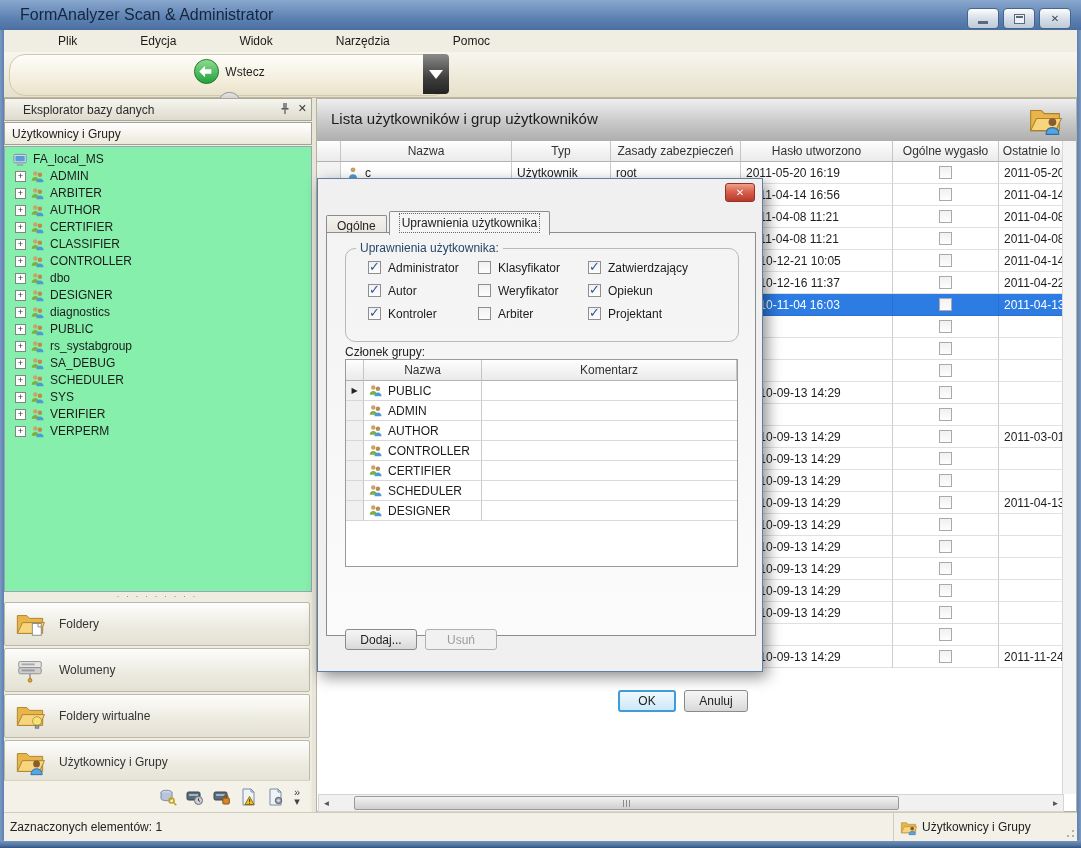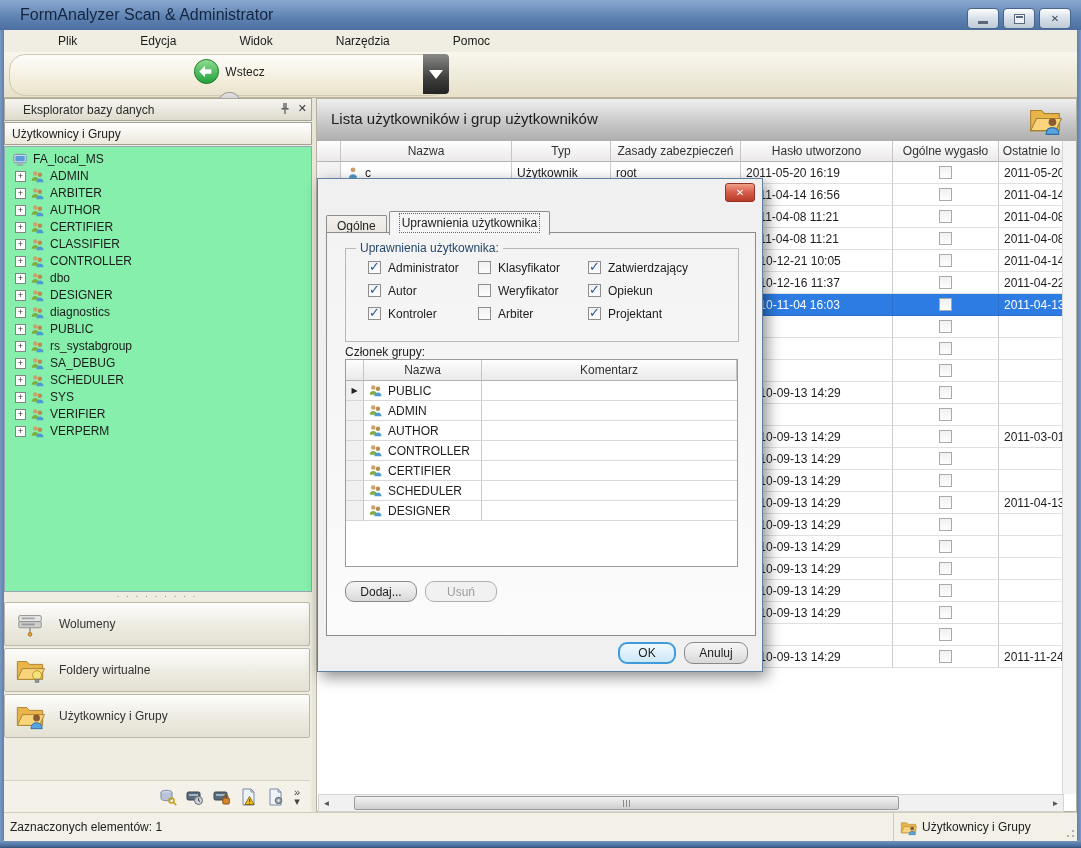--- a/index.html
+++ b/index.html
@@ -100,35 +100,35 @@
   .dlg-close{position:absolute;right:7px;top:4px;width:28px;height:17px;border:1px solid #93322a;border-radius:3px;
     background:linear-gradient(#f0a088,#d9614f 45%,#b83a28);color:#fff;font-size:10px;font-weight:bold;
     display:flex;align-items:center;justify-content:center;}
   .tabs{position:absolute;left:8px;top:32px;display:flex;align-items:center;}
   .tab{border:1px solid #8c8c8c;border-bottom:none;border-radius:2px 2px 0 0;padding:3px 10px 3px 10px;
     background:linear-gradient(#f4f2ee,#e6e2da);margin-right:2px;position:relative;top:2px;color:#222;}
   .tab.active{background:#f5f5f5;padding:4px 12px 5px 12px;top:0;z-index:2;}
   .tab.active .focusdots{outline:1px dotted #666;outline-offset:2px;}
   .tabpage{position:absolute;left:8px;top:53px;width:430px;height:404px;border:1px solid #8c8c8c;
     background:linear-gradient(#f3f3f3,#fbfbfb);box-sizing:border-box;z-index:1;}
-  .groupbox{position:absolute;left:18px;top:15px;width:392px;height:92px;border:1px solid #b9b9b9;border-radius:0;}
+  .groupbox{position:absolute;left:18px;top:15px;width:392px;height:92px;border:1px solid #b9b9b9;border-radius:10px;}
   .groupbox .gb-label{position:absolute;left:10px;top:-8px;background:#f3f3f3;padding:0 4px;color:#26476b;}
   .permgrid{position:absolute;left:22px;top:12px;display:grid;grid-template-columns:110px 110px 130px;grid-row-gap:10px;}
   .perm{display:flex;align-items:center;gap:7px;height:13px;}
   .memlabel{position:absolute;left:18px;top:112px;color:#222;}
   .memtable{position:absolute;left:18px;top:126px;width:393px;height:208px;border:1px solid #9a9a9a;background:#fff;box-sizing:border-box;}
   .memhead{display:grid;grid-template-columns:18px 118px 1fr;height:21px;}
   .memhead .hcell{border-bottom:1px solid #b4b2b2;}
   .memrow{display:grid;grid-template-columns:18px 118px 1fr;height:20px;}
   .mem-sel{background:#f0f0f0;border-right:1px solid #c6c6c6;border-bottom:1px solid #d6d6d6;
     display:flex;align-items:center;justify-content:center;font-size:8px;color:#222;}
   .mem-name{border-right:1px solid #c9c9c9;border-bottom:1px solid #d9d9d9;display:flex;align-items:center;gap:5px;padding-left:4px;overflow:hidden;}
   .mem-com{border-bottom:1px solid #d9d9d9;}
-  .btn{border:1px solid #8a8a8a;border-radius:9px;background:linear-gradient(#f5f5f5,#e9e9e9 50%,#d8d8d8);
-    color:#222;display:flex;align-items:center;justify-content:center;box-sizing:border-box;}
+  .btn{border:1px solid #8a8a8a;border-radius:3px;background:linear-gradient(#f5f5f5,#e9e9e9 50%,#d8d8d8);
+    color:#222;display:flex;align-items:center;justify-content:center;box-sizing:border-box;margin-top:48px;}
   .btn.disabled{border-color:#b0b0b0;background:#f1f1f1;color:#9c9c9c;}
   .btn-add{position:absolute;left:18px;top:348px;width:72px;height:21px;}
   .btn-remove{position:absolute;left:98px;top:348px;width:72px;height:21px;}
   .btn-ok{position:absolute;left:300px;top:463px;width:58px;height:22px;border:2px solid #3f9bdc;
     background:linear-gradient(#f0f8fd,#cde9f8);}
   .btn-cancel{position:absolute;left:366px;top:463px;width:64px;height:22px;}
   
   .statusbar{position:absolute;left:4px;top:812px;width:1073px;height:28px;background:#f2f0e7;border-top:1px solid #cfccbd;}
   .status-left{position:absolute;left:6px;top:7px;color:#222;}
   .status-right{position:absolute;left:889px;top:0;height:100%;border-left:1px solid #cfccbd;
@@ -474,20 +474,31 @@
             <path d="M1.8 12.4c0-2.5 1.7-3.9 3.8-3.9s3.8 1.4 3.8 3.9z" fill="#7fae3f"></path>
             <circle cx="10.6" cy="6.2" r="2.4" fill="#b98d50"></circle>
             <path d="M6.8 14c0-2.5 1.7-3.9 3.8-3.9s3.8 1.4 3.8 3.9z" fill="#4e9ad2"></path>
           </svg>
         </span>
         <span class="tree-label">VERPERM</span>
       </div>
     </div>
   <div class="splitterH">·&nbsp;·&nbsp;·&nbsp;·&nbsp;·&nbsp;·&nbsp;·&nbsp;·&nbsp;·</div>
   <div class="navlist" id="navlist">
+      <div class="nav-btn">
+        <span class="nicon">
+          <svg width="30" height="30" viewBox="0 0 32 32">
+            <path d="M2.5 7h10l3 3h14v16h-27z" fill="#e9b54b" stroke="#a9822e"></path>
+            <path d="M2.5 26l5.5-11.5h23.5L26 26z" fill="#f8d57c" stroke="#a9822e"></path>
+            <rect x="18.5" y="15.5" width="9.5" height="12.5" fill="#fff" stroke="#8a8a8a"></rect>
+            <path d="M24.5 15.5v3.5h3.5" fill="none" stroke="#8a8a8a"></path>
+          </svg>
+        </span>
+        <span class="nlabel">Foldery</span>
+      </div>
       <div class="nav-btn">
         <span class="nicon">
           <svg width="30" height="30" viewBox="0 0 32 32">
             <rect x="4" y="7" width="24" height="6.5" rx="1.5" fill="#e6e6e6" stroke="#8e8e8e"></rect>
             <rect x="4" y="13.5" width="24" height="6.5" rx="1.5" fill="#cfcfcf" stroke="#8e8e8e"></rect>
             <rect x="7" y="9" width="14" height="2" fill="#a8a8a8"></rect>
             <rect x="7" y="15.5" width="14" height="2" fill="#9a9a9a"></rect>
             <line x1="16" y1="20" x2="16" y2="25.5" stroke="#8e8e8e" stroke-width="1.5"></line>
             <circle cx="16" cy="27" r="2" fill="#e8a23c" stroke="#a9761f"></circle>
           </svg>

